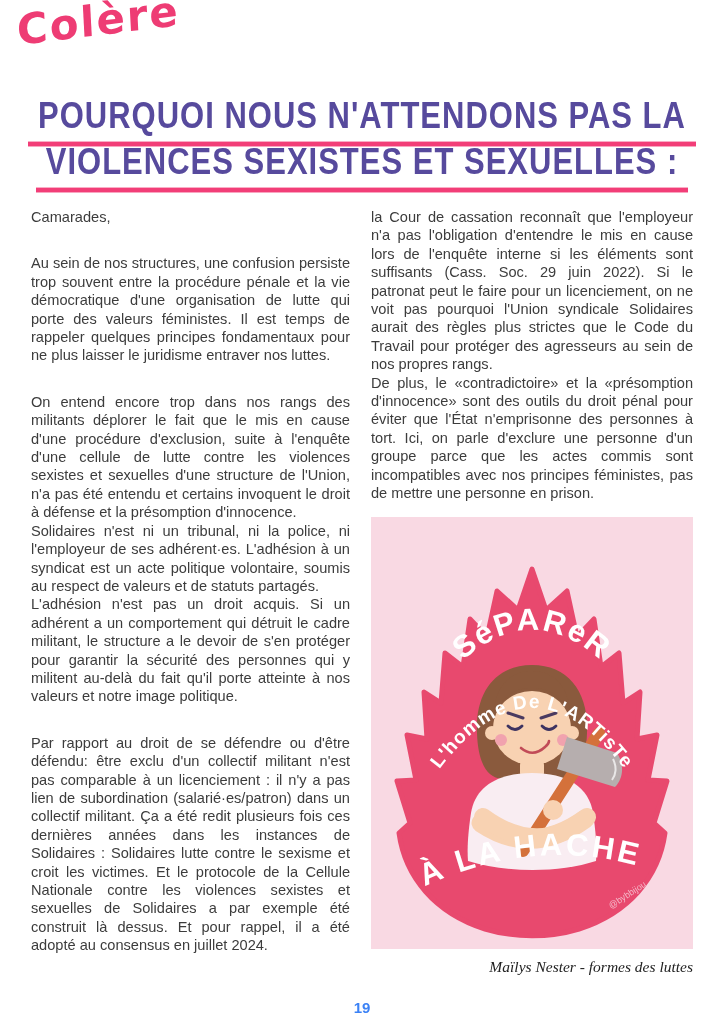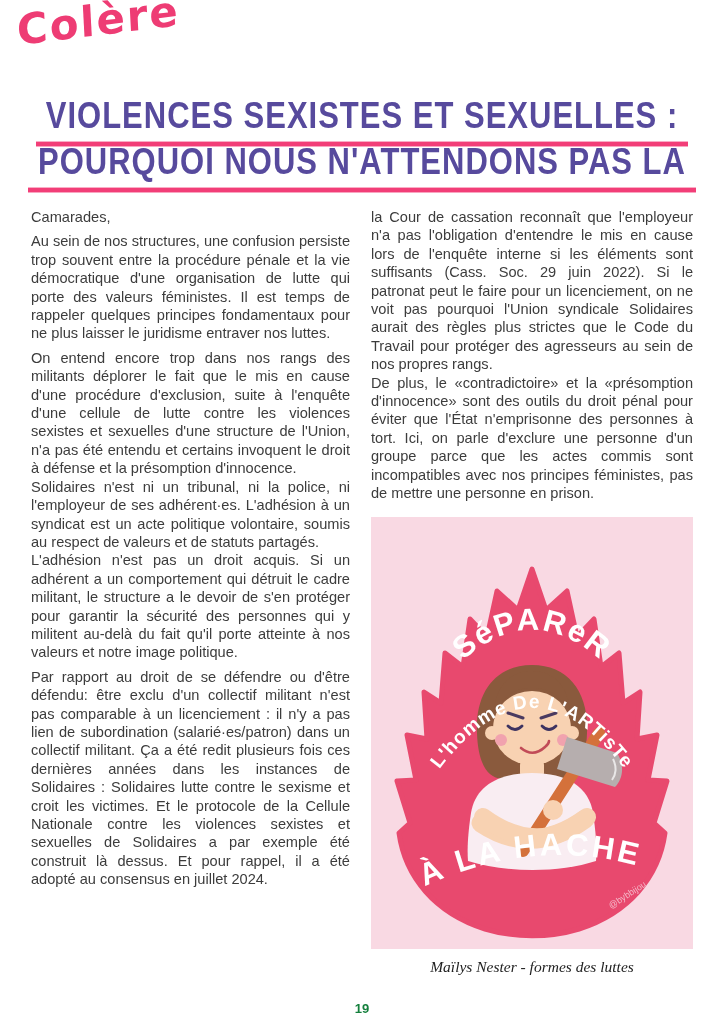--- a/index.html
+++ b/index.html
@@ -41,47 +41,47 @@
     padding:0 31px;margin-top:22px;
   }
   .col{
     width:324px;
     font-size:14.6px;line-height:18.4px;
     color:#3c3c3c;
     text-align:justify;
     hyphens:none;
   }
   .p{margin:0;}
-  .p.gap{margin-top:6px;}
+  .p.gap{margin-top:28px;}
   figure.illustration{margin:14px 0 0;padding:0;width:322px;}
   figure.illustration svg{display:block;}
   .caption{
     margin:9px 0 0;
     font-family:"Liberation Serif",serif;
     font-style:italic;
     font-size:15.5px;color:#222;
-    text-align:center;
+    text-align:right;
   }
   .page-number{
     position:absolute;bottom:8px;left:0;right:0;
     text-align:center;
-    color:#15803d;font-weight:bold;font-size:13px;
+    color:#3b82f6;font-weight:bold;font-size:15px;
   }
   .arc-text{fill:#ffffff;font-family:"Liberation Sans",sans-serif;font-weight:bold;}
 </style>
 </head>
 <body>
 
 <div class="page">
 
   <div class="section-label">Colère</div>
 
   <header class="title-block">
+    <div class="title-row"><span class="title-line">POURQUOI NOUS N'ATTENDONS PAS LA</span></div>
     <div class="title-row"><span class="title-line">VIOLENCES SEXISTES ET SEXUELLES :</span></div>
-    <div class="title-row"><span class="title-line">POURQUOI NOUS N'ATTENDONS PAS LA</span></div>
   </header>
 
   <main class="columns">
 
     <section class="col">
       <p class="p">Camarades,</p>
       <p class="p gap">Au sein de nos structures, une confusion persiste trop souvent entre la procédure pénale et la vie démocratique d'une organisation de lutte qui porte des valeurs féministes. Il est temps de rappeler quelques principes fondamentaux pour ne plus laisser le juridisme entraver nos luttes.</p>
       <p class="p gap">On entend encore trop dans nos rangs des militants déplorer le fait que le mis en cause d'une procédure d'exclusion, suite à l'enquête d'une cellule de lutte contre les violences sexistes et sexuelles d'une structure de l'Union, n'a pas été entendu et certains invoquent le droit à défense et la présomption d'innocence.</p>
       <p class="p">Solidaires n'est ni un tribunal, ni la police, ni l'employeur de ses adhérent·es. L'adhésion à un syndicat est un acte politique volontaire, soumis au respect de valeurs et de statuts partagés.</p>
       <p class="p">L'adhésion n'est pas un droit acquis. Si un adhérent a un comportement qui détruit le cadre militant, le structure a le devoir de s'en protéger pour garantir la sécurité des personnes qui y militent au-delà du fait qu'il porte atteinte à nos valeurs et notre image politique.</p>

